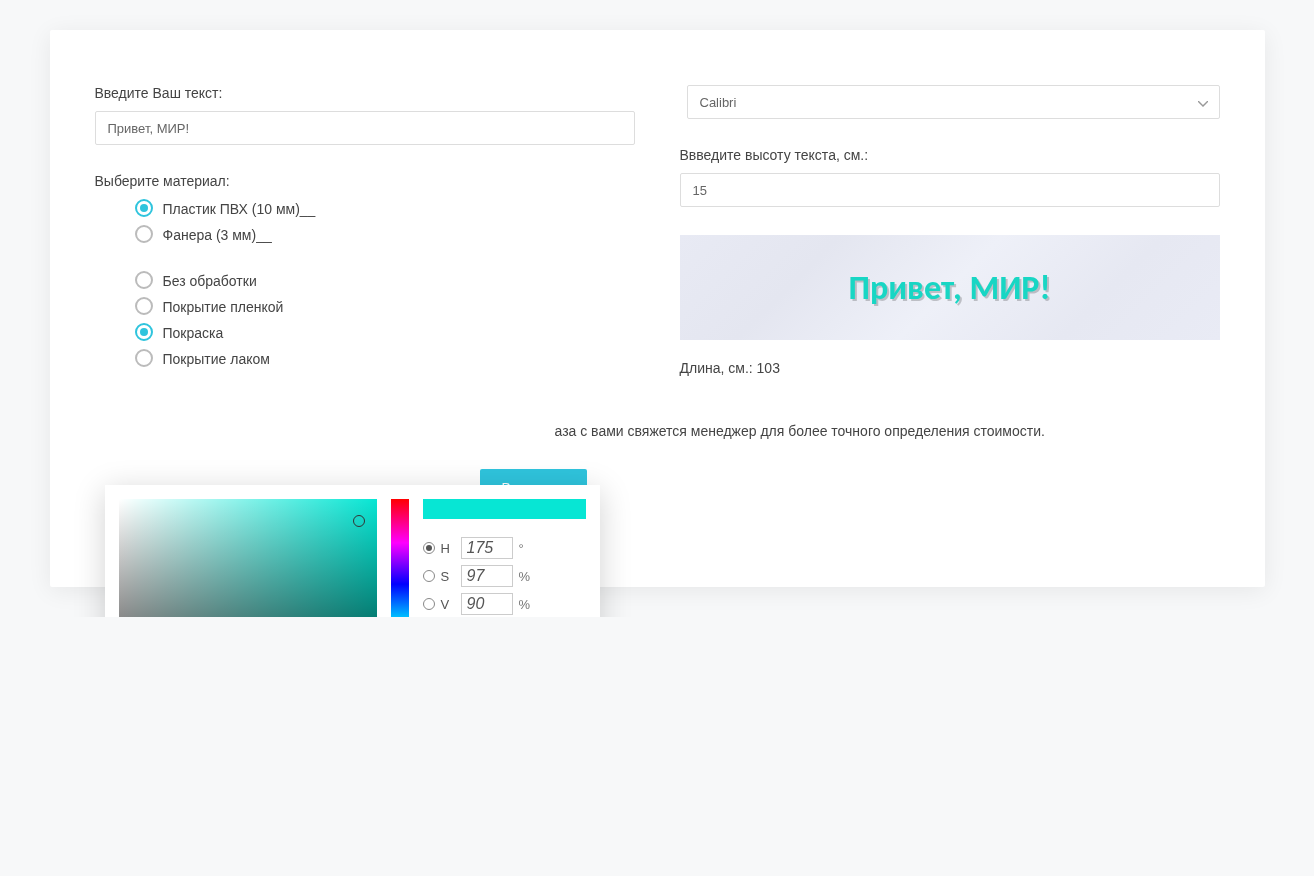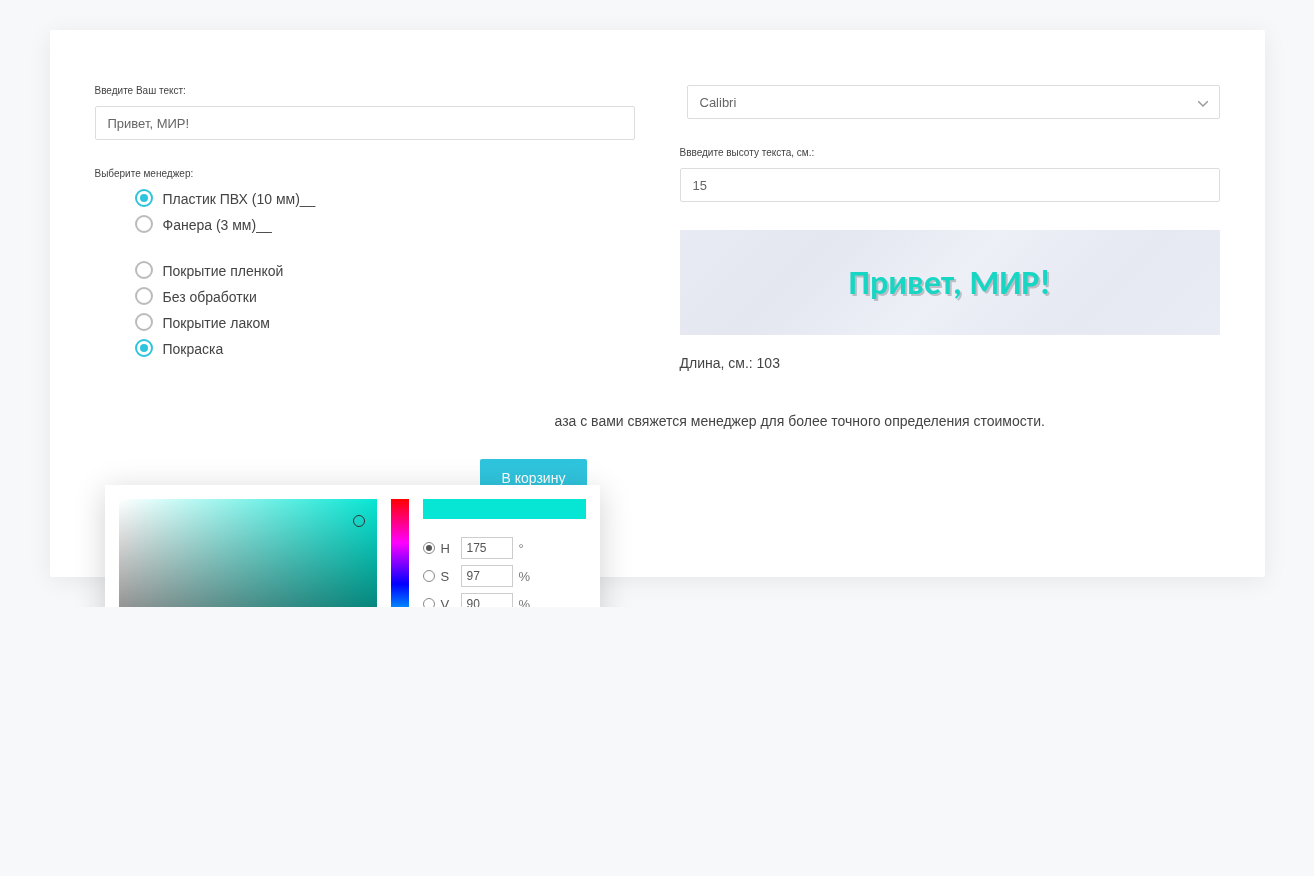--- a/index.html
+++ b/index.html
@@ -18,21 +18,21 @@
     width: 1215px;
     margin: 0 auto;
     position: relative;
   }
   .cols { display: flex; gap: 45px; }
   .col { flex: 1; }
   .field-label {
     display: block;
     margin-bottom: 10px;
     color: #444;
-    font-size: 10px;
+    font-size: 14px;
   }
   .text-input, .select-input {
     width: 100%;
     height: 34px;
     border: 1px solid #ddd;
     border-radius: 2px;
     padding: 0 12px;
     font-size: 13px;
     color: #666;
     background: #fff;
@@ -182,22 +182,23 @@
     justify-content: center;
   }
   .num-row .mini-radio.on::after {
     content: ""; width: 6px; height: 6px; background: #555; border-radius: 50%;
   }
   .num-row .ch { width: 14px; color: #555; }
   .num-row input {
     width: 52px; height: 22px;
     border: 1px solid #ccc;
     padding: 0 5px;
-    font-size: 12px;
+    font-size: 16px;
     color: #555;
+    font-style: italic;
   }
   .num-row .unit { color: #777; width: 16px; }
   .hex-row {
     margin-top: 16px;
     display: flex;
     align-items: center;
     gap: 0;
     font-size: 14px;
     color: #444;
   }
@@ -224,50 +225,50 @@
   <div class="cols">
 
     <div class="col">
 
       <div class="block">
         <label class="field-label">Введите Ваш текст:</label>
         <input class="text-input" type="text" value="Привет, МИР!" style="">
       </div>
 
       <div class="block">
-        <label class="field-label">Выберите менеджер:</label>
+        <label class="field-label">Выберите материал:</label>
         <div class="radio-list">
           <div class="radio-item">
             <span class="radio-dot checked"></span>
             <span class="radio-label">Пластик ПВХ (10 мм)__</span>
           </div>
           <div class="radio-item">
             <span class="radio-dot"></span>
             <span class="radio-label">Фанера (3 мм)__</span>
           </div>
         </div>
       </div>
 
       <div class="block">
         <div class="radio-list">
           <div class="radio-item">
             <span class="radio-dot"></span>
+            <span class="radio-label">Без обработки</span>
+          </div>
+          <div class="radio-item">
+            <span class="radio-dot"></span>
             <span class="radio-label">Покрытие пленкой</span>
           </div>
           <div class="radio-item">
-            <span class="radio-dot"></span>
-            <span class="radio-label">Без обработки</span>
+            <span class="radio-dot checked"></span>
+            <span class="radio-label">Покраска</span>
           </div>
           <div class="radio-item">
             <span class="radio-dot"></span>
             <span class="radio-label">Покрытие лаком</span>
-          </div>
-          <div class="radio-item">
-            <span class="radio-dot checked"></span>
-            <span class="radio-label">Покраска</span>
           </div>
         </div>
       </div>
 
     </div>
 
     <div class="col">
 
       <div class="block">
         <div class="select-wrap">

